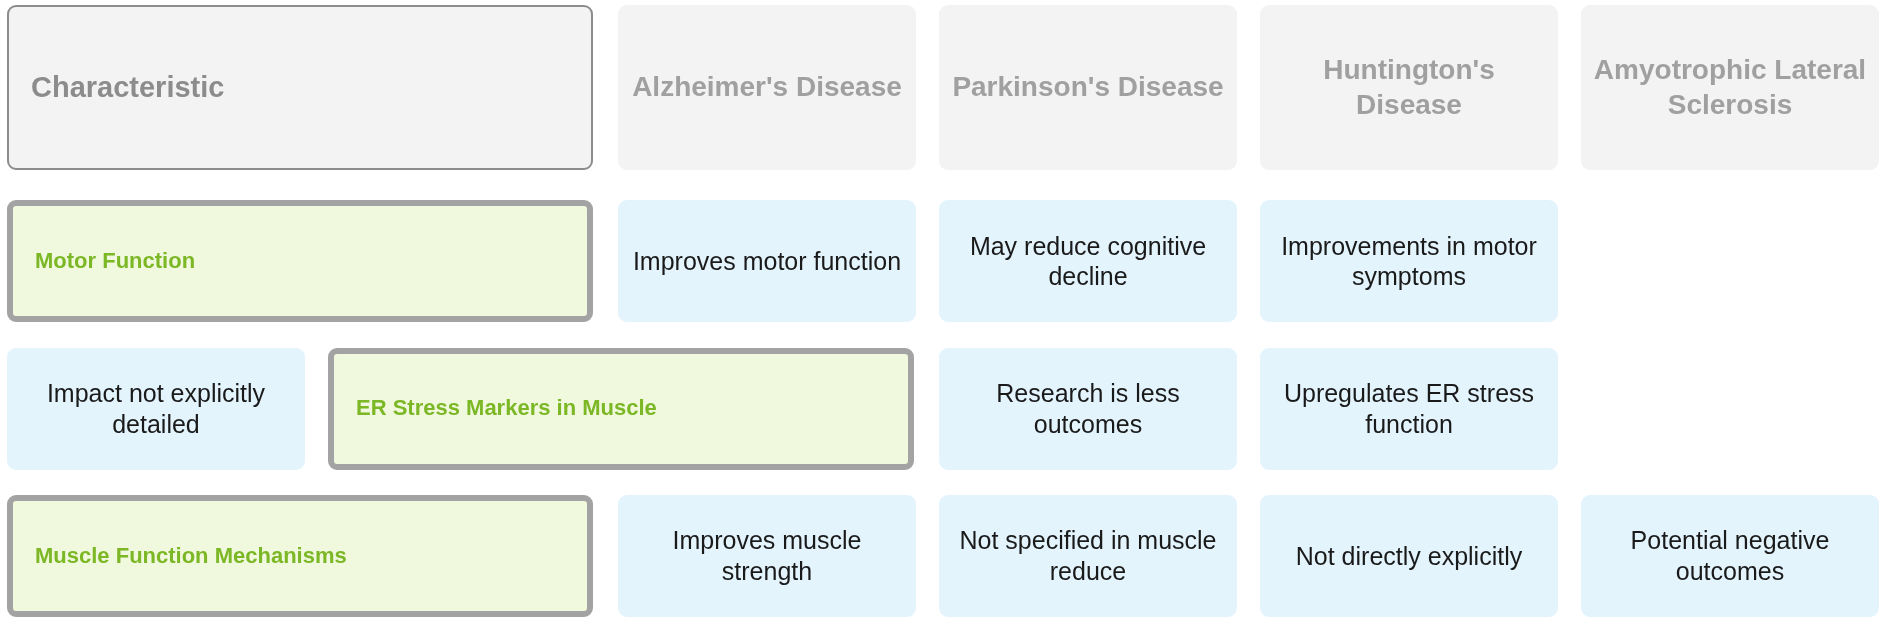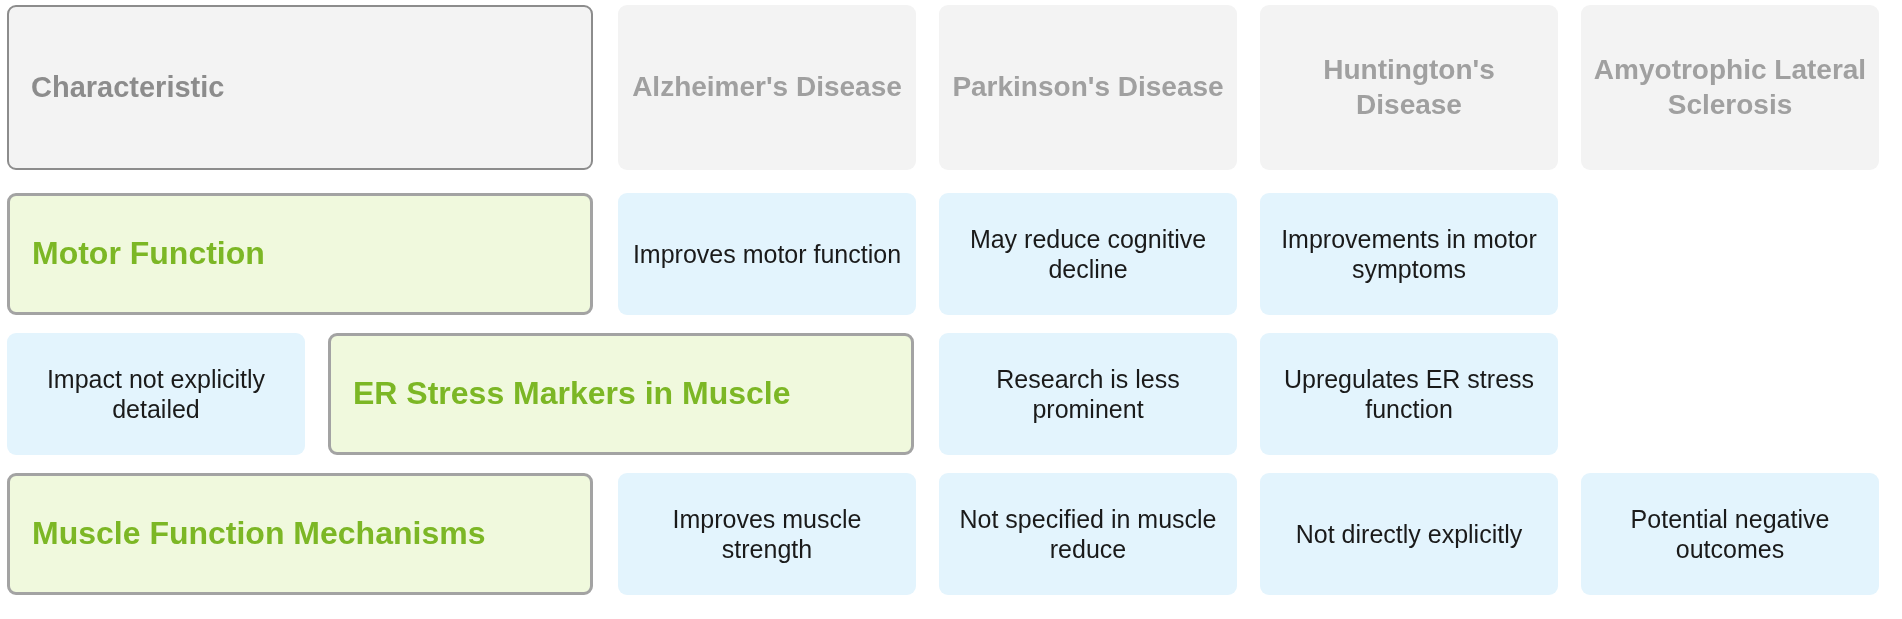--- a/index.html
+++ b/index.html
@@ -9,29 +9,30 @@
     background: #ffffff;
     font-family: "Liberation Sans", sans-serif;
     overflow: hidden;
   }
   #table {
     width: 1902px;
     height: 619px;
     display: flex;
     flex-direction: column;
     padding: 5px 7px 2px 7px;
+    justify-content: space-between;
   }
   .row {
     display: flex;
     width: 100%;
     flex: 0 0 auto;
   }
   .row.header-row { height: 165px; margin-bottom: 23px; }
   .row.body-row   { height: 122px; margin-bottom: 18px; }
-  .row.body-row.last { margin-bottom: 12px; }
+  .row.body-row.last { margin-bottom: 0; }
 
   .cell {
     display: flex;
     align-items: center;
     justify-content: center;
     text-align: center;
     border-radius: 9px;
     line-height: 1.22;
     padding: 4px 10px;
   }
@@ -63,24 +64,24 @@
     background: #f3f3f3;
     border: none;
     color: #a0a0a0;
     font-weight: bold;
     font-size: 28px;
   }
 
   
   .rowlabel {
     background: #f0f9dd;
-    border: 3px solid #a3a3a3;
+    border: 6px solid #a3a3a3;
     color: #7cb725;
     font-weight: bold;
-    font-size: 32px;
+    font-size: 22px;
   }
 
   
   .datacell {
     background: #e3f4fd;
     border: none;
     color: #1a1a1a;
     font-weight: normal;
     font-size: 25px;
   }
@@ -125,21 +126,21 @@
   </div>
 
   <div class="row body-row">
     <div class="cell col-data datacell">
       <span class="cell-text">Impact not explicitly detailed</span>
     </div>
     <div class="cell col-first rowlabel">
       <span class="cell-text">ER Stress Markers in Muscle</span>
     </div>
     <div class="cell col-data datacell">
-      <span class="cell-text">Research is less prominent</span>
+      <span class="cell-text">Research is less outcomes</span>
     </div>
     <div class="cell col-data last datacell">
       <span class="cell-text">Upregulates ER stress function</span>
     </div>
   </div>
 
   <div class="row body-row last">
     <div class="cell col-first rowlabel">
       <span class="cell-text">Muscle Function Mechanisms</span>
     </div>

